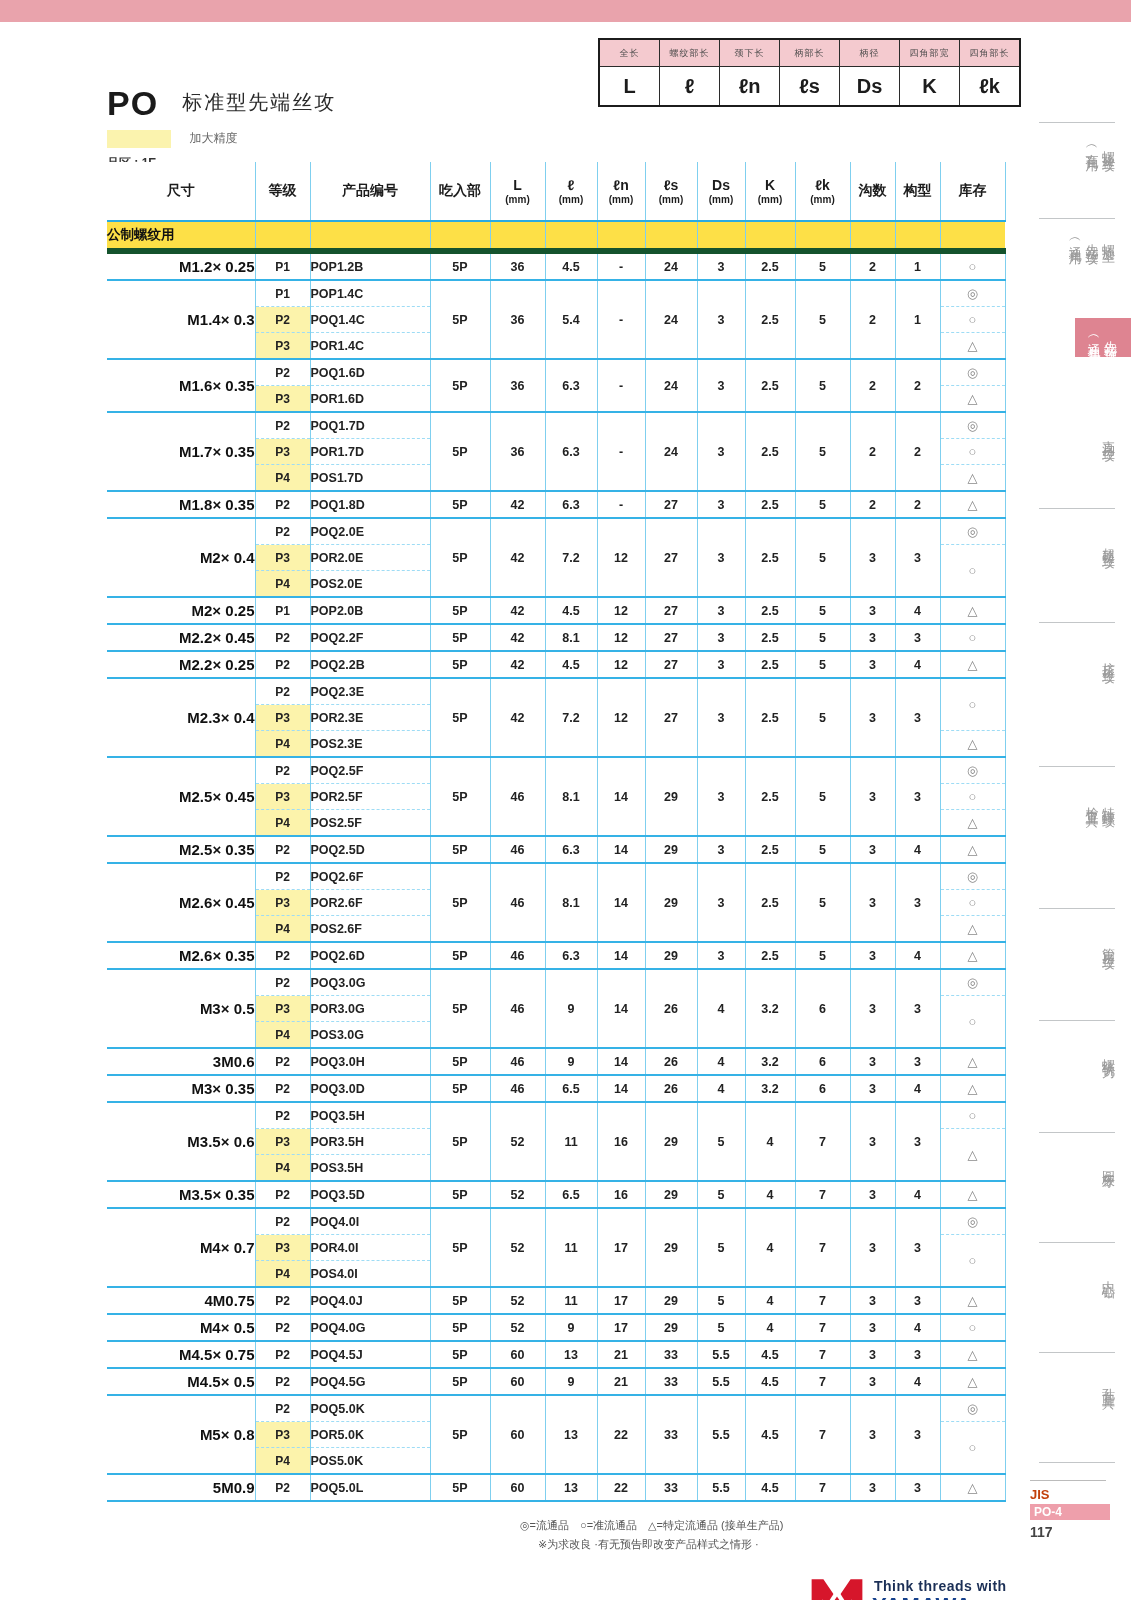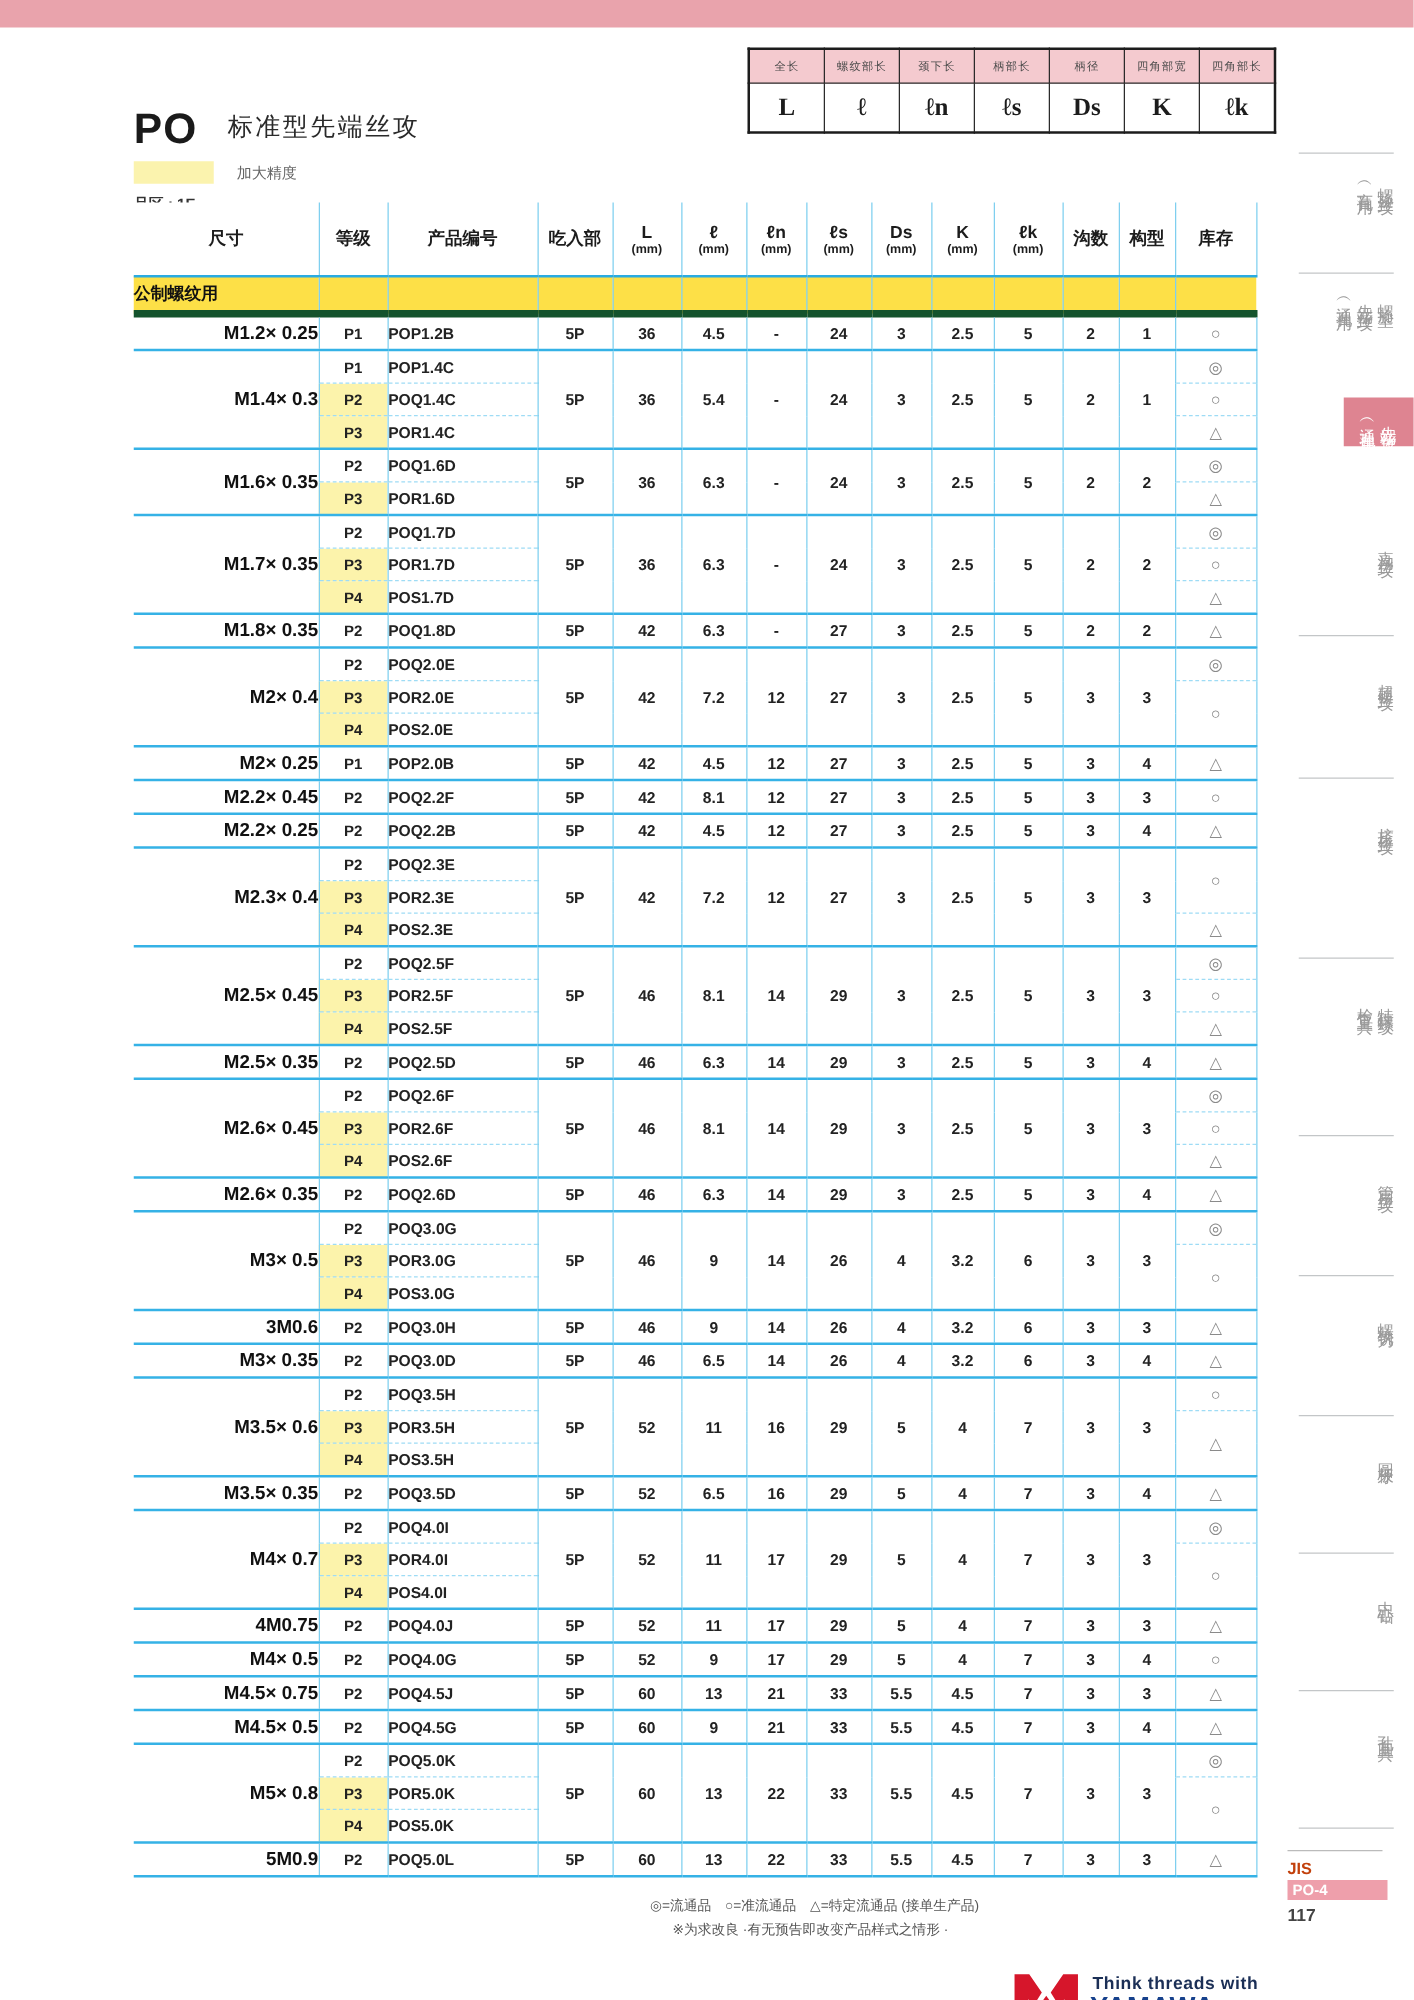--- a/index.html
+++ b/index.html
@@ -2,21 +2,21 @@
 <html><head>
 <meta charset="utf-8">
 <style>
   html,body{margin:0;padding:0;}
   body{width:1131px;height:1600px;position:relative;background:#fff;
        font-family:"Liberation Sans","DejaVu Sans",sans-serif;color:#222;overflow:hidden;}
   .topbar{position:absolute;left:0;top:0;width:1131px;height:22px;background:#e9a3ac;}
 
   
   .legend{position:absolute;left:598px;top:38px;border-collapse:collapse;}
-  .legend td{border:1px solid #2b2b2b;text-align:center;font-family:Liberation Serif, serif;}
+  .legend td{border:1px solid #2b2b2b;text-align:center;}
   .legend .lt-h{background:#f4cacf;font-size:9px;color:#4a4a4a;width:57px;height:24px;letter-spacing:1px;}
   .legend .lt-v{background:#fff;font-size:20px;font-weight:bold;height:36px;color:#1c1c1c;}
   .legend{border:2px solid #1c1c1c;}
 
   
   .titleblock{position:absolute;left:107px;top:84px;}
   .po{font-size:34px;font-weight:bold;color:#1a1a1a;display:inline-block;letter-spacing:1px;}
   .subtitle{font-size:20px;color:#2a2a2a;display:inline-block;margin-left:24px;vertical-align:6px;letter-spacing:2px;}
   .swatchrow{margin-top:6px;height:20px;}
   .swatch{display:inline-block;width:64px;height:18px;background:#fbf3ae;vertical-align:middle;}

